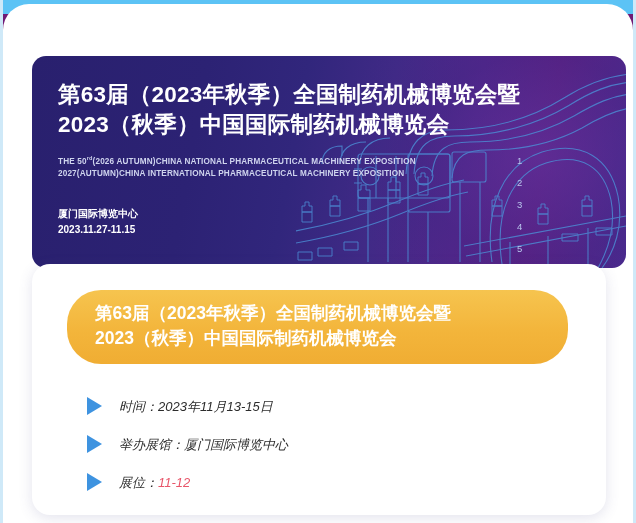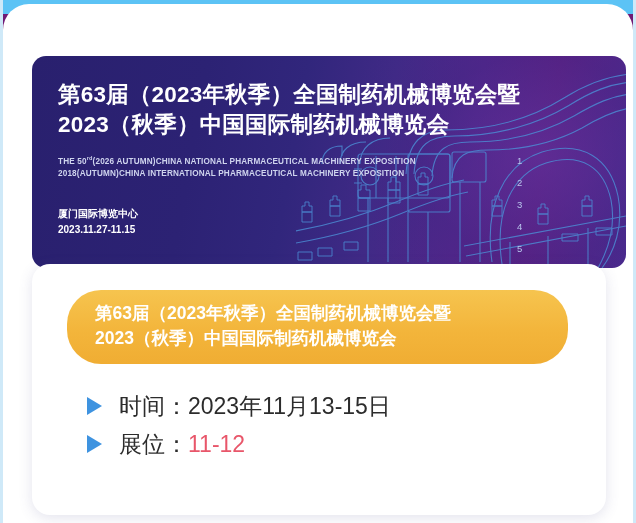--- a/index.html
+++ b/index.html
@@ -172,23 +172,24 @@
   .tri {
     width: 0; height: 0;
     border-left: 15px solid #3e93e0;
     border-top: 9.5px solid transparent;
     border-bottom: 9.5px solid transparent;
     margin-right: 17px;
     flex: 0 0 auto;
   }
   .bullet-text {
     color: #2c2c2c;
-    font-size: 23px;
+    font-size: 13px;
     line-height: 1;
     white-space: nowrap;
+    font-style: italic;
   }
   .bullet-text .accent { color: #e8566a; text-align: center; }
 </style>
 </head>
 <body>
 
 <div id="page">
 
   <div class="top-strip"></div>
   <div class="edge-rail-left"></div>
@@ -245,21 +246,21 @@
         </g>
       </g>
     </svg>
 
     <div class="banner-text">
       <div class="banner-title">第63届（2023年秋季）全国制药机械博览会暨</div>
       <div class="banner-title">2023（秋季）中国国际制药机械博览会</div>
 
       <div class="banner-sub">
         <div><span>THE 50</span><sup>rd</sup><span>(2026 AUTUMN)CHINA NATIONAL PHARMACEUTICAL MACHINERY EXPOSITION</span></div>
-        <div>2018(AUTUMN)CHINA INTERNATIONAL PHARMACEUTICAL MACHINERY EXPOSITION</div>
+        <div>2027(AUTUMN)CHINA INTERNATIONAL PHARMACEUTICAL MACHINERY EXPOSITION</div>
       </div>
 
       <div class="banner-venue">
         <div>厦门国际博览中心</div>
         <div>2023.11.27-11.15</div>
       </div>
     </div>
   </div>
 
   <div class="tick-col">
@@ -277,20 +278,24 @@
       <div>2023（秋季）中国国际制药机械博览会</div>
     </div>
 
     <div class="bullets">
 
       <div class="bullet-row">
         <div class="tri"></div>
         <div class="bullet-text"><span>时间：</span><span>2023年11月13-15日</span></div>
       </div>
 
+      <div class="bullet-row">
+        <div class="tri"></div>
+        <div class="bullet-text"><span>举办展馆：</span><span>厦门国际博览中心</span></div>
+      </div>
 
       <div class="bullet-row">
         <div class="tri"></div>
         <div class="bullet-text"><span>展位：</span><span class="accent">11-12</span></div>
       </div>
 
     </div>
   </div>
 
 </div>

